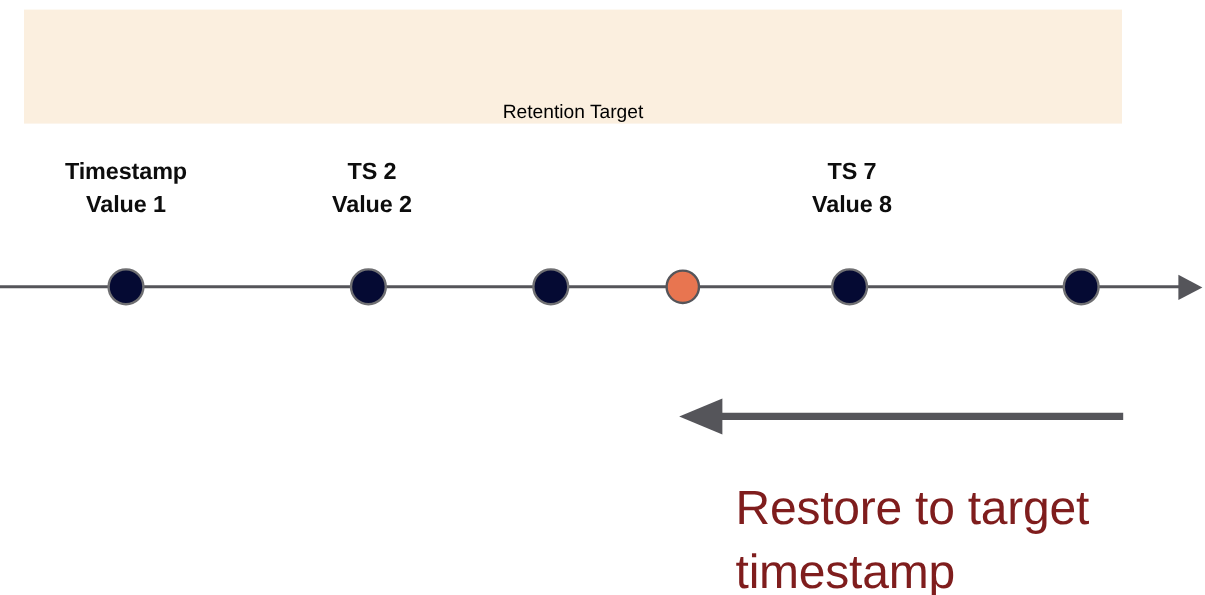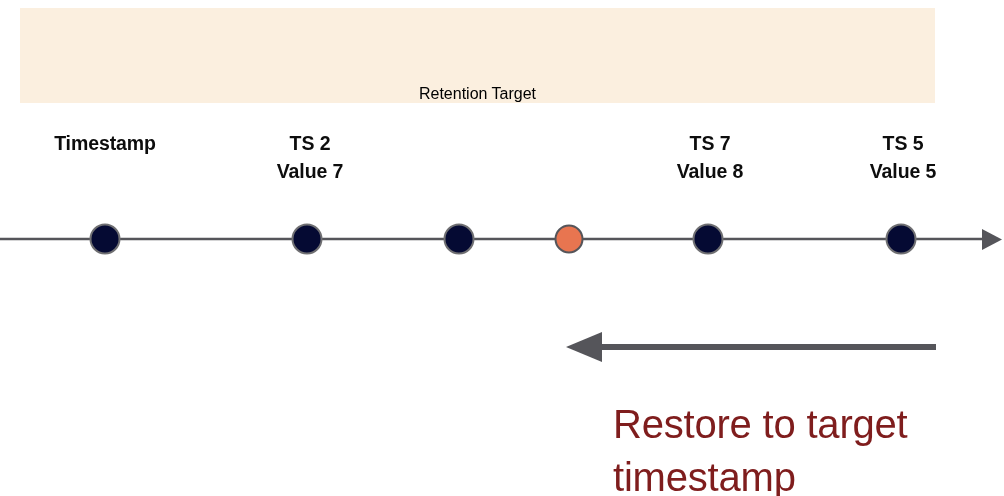--- a/index.html
+++ b/index.html
@@ -108,32 +108,29 @@
 
 <div id="timeline">
 
   <svg id="timeline-axis-svg" viewBox="0 0 1004 160" preserveAspectRatio="none">
     <line x1="0" y1="119" x2="986" y2="119" stroke="#55555a" stroke-width="2.6"></line>
     <polygon points="982,109 1002,119.5 982,130" fill="#55555a"></polygon>
   </svg>
 
   <div class="tl-label" style="left:105px">
     <span>Timestamp</span>
+    <span>Value 1</span>
   </div>
   <div class="tl-label" style="left:310px">
     <span>TS 2</span>
-    <span>Value 7</span>
+    <span>Value 2</span>
   </div>
   <div class="tl-label" style="left:710px">
     <span>TS 7</span>
     <span>Value 8</span>
-  </div>
-  <div class="tl-label" style="left:903px">
-    <span>TS 5</span>
-    <span>Value 5</span>
   </div>
 
   <div class="tl-dot navy" style="left:105px; top:119px; width:31px; height:31px;"></div>
   <div class="tl-dot navy" style="left:307px; top:119px; width:31px; height:31px;"></div>
   <div class="tl-dot navy" style="left:459px; top:119px; width:31px; height:31px;"></div>
   <div class="tl-dot target" style="left:569px; top:119px; width:29px; height:29px;"></div>
   <div class="tl-dot navy" style="left:708px; top:119px; width:31px; height:31px;"></div>
   <div class="tl-dot navy" style="left:901px; top:119px; width:31px; height:31px;"></div>
 </div>
 

